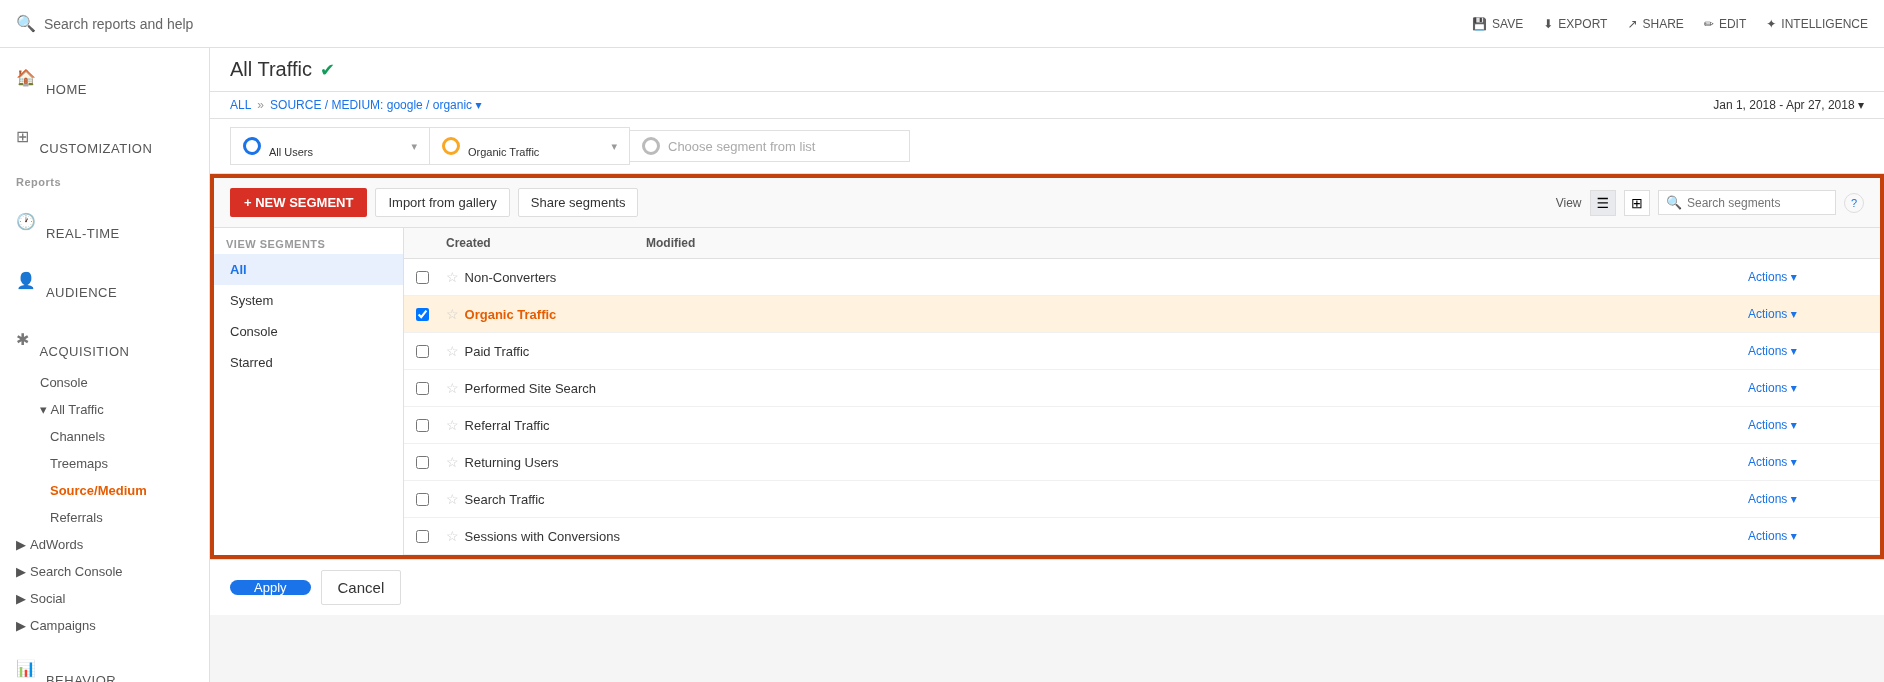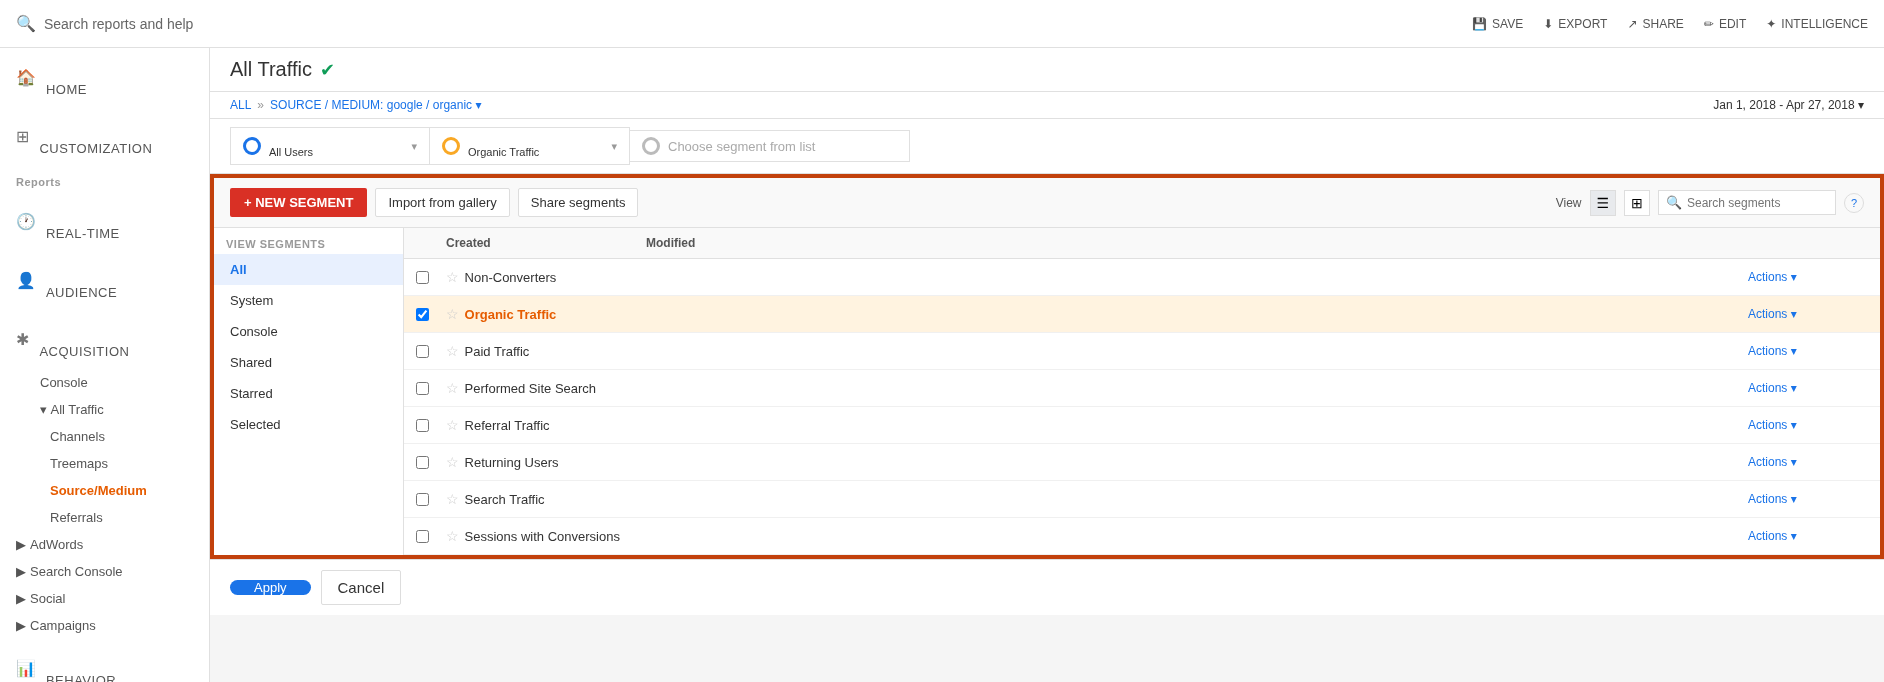--- a/index.html
+++ b/index.html
@@ -323,23 +323,21 @@
         </div>
       </div>
 
       <div class="segment-table-container">
 
         <div class="segment-sidebar">
           <div class="seg-side-label">VIEW SEGMENTS</div>
           <div class="seg-side-item active">All</div>
           <div class="seg-side-item">System</div>
           <div class="seg-side-item">Console</div>
-          <div class="seg-side-item">Shared</div>
           <div class="seg-side-item">Starred</div>
-          <div class="seg-side-item">Selected</div>
         </div>
 
         <div class="segment-list">
           <div class="seg-list-header">
             <div class="col-check"></div>
             <div class="col-created">Created</div>
             <div class="col-modified">Modified</div>
             <div class="col-actions"></div>
           </div>
 

